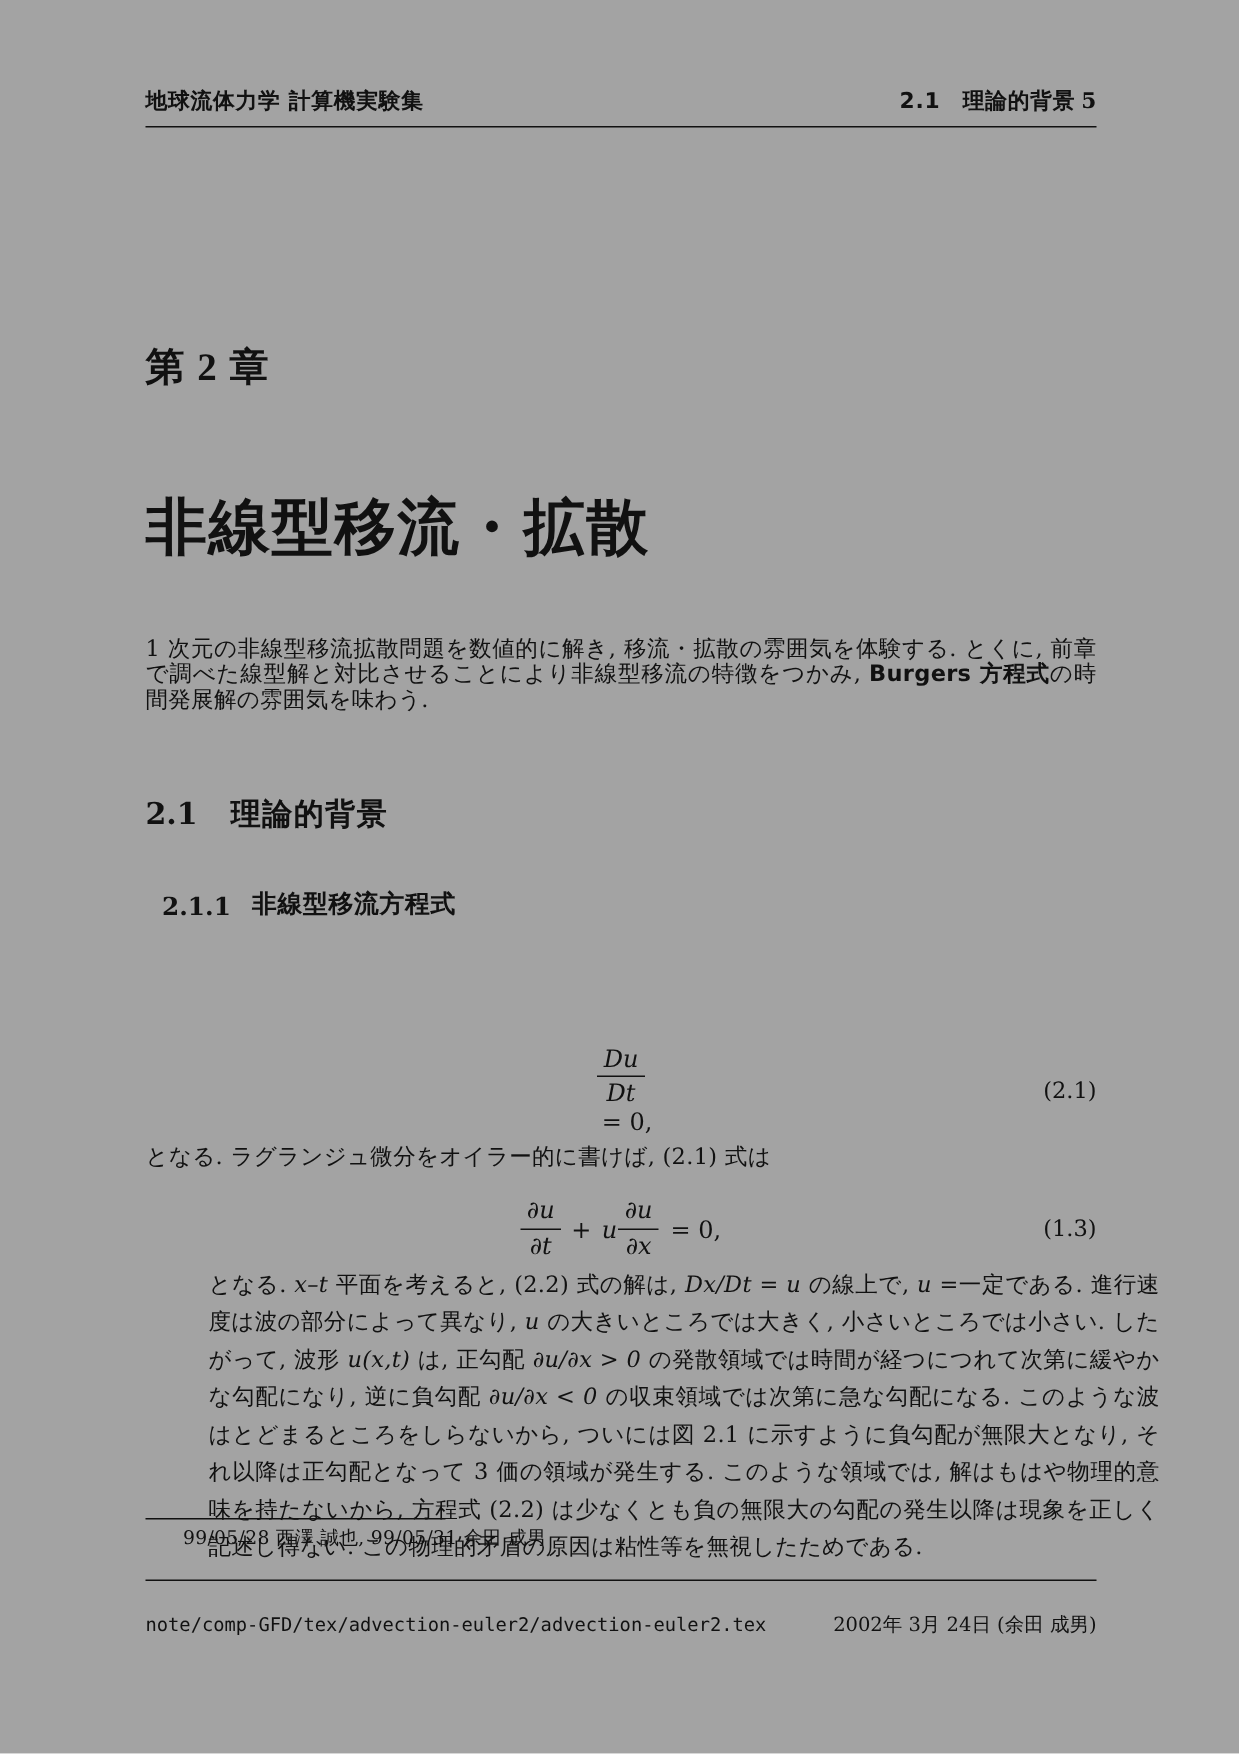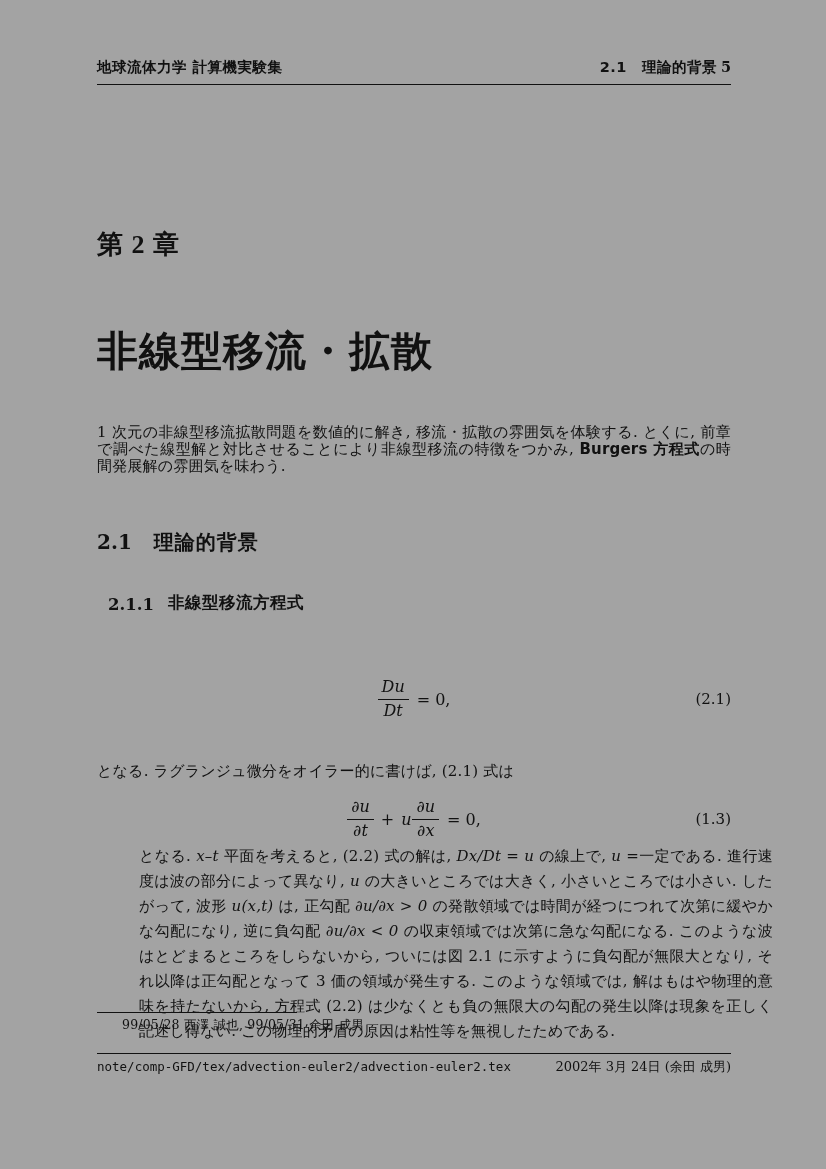--- a/index.html
+++ b/index.html
@@ -120,21 +120,21 @@
   .equation {
     left: 97px;
     width: 634px;
     height: 52px;
     display: flex;
     align-items: center;
     justify-content: center;
     font-size: 16px;
     font-family: "DejaVu Serif", serif;
   }
-  .eq1 { top: 673px; }
+  .eq1 { top: 701px; flex-direction: column; }
   .eq2 { top: 793px; }
   .frac {
     display: inline-flex;
     flex-direction: column;
     align-items: center;
     font-style: italic;
     line-height: 1.15;
     vertical-align: middle;
   }
   .frac .num {
@@ -168,21 +168,21 @@
     font-size: 12.5px;
     letter-spacing: 0.2px;
   }
 
   
   .page-footer {
     left: 97px;
     top: 1053px;
     width: 634px;
     border-top: 1px solid #111111;
-    padding-top: 4px;
+    padding-top: 20px;
     display: flex;
     justify-content: space-between;
     align-items: baseline;
   }
   .page-footer .path {
     font-family: "DejaVu Sans Mono", monospace;
     font-size: 12.5px;
   }
   .page-footer .date {
     font-family: "DejaVu Serif", serif;

